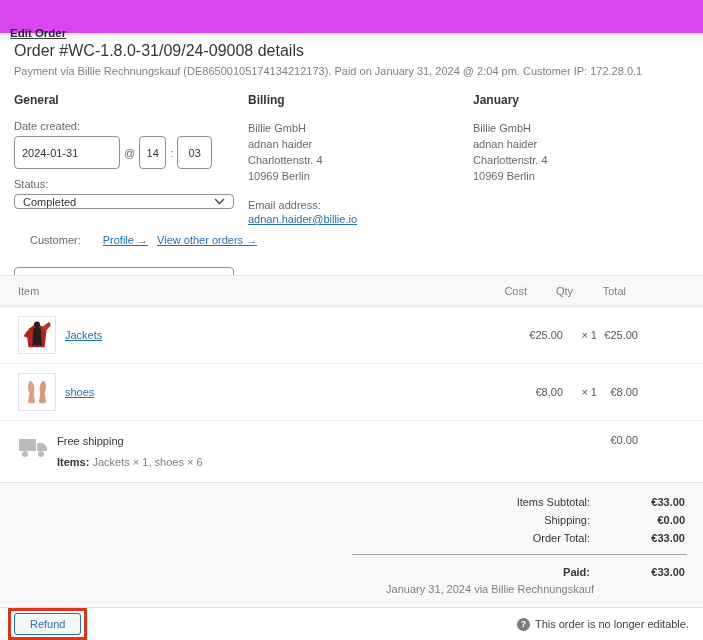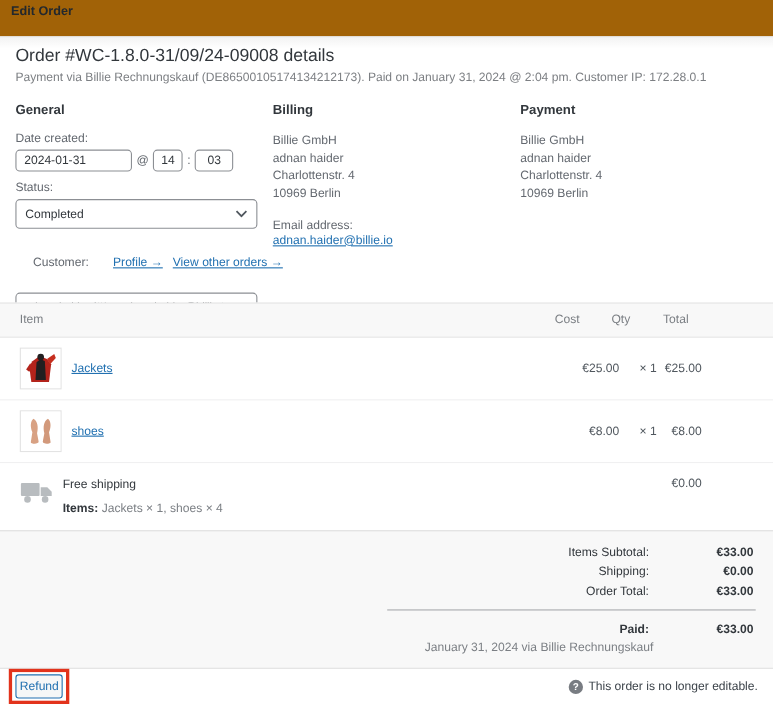--- a/index.html
+++ b/index.html
@@ -4,21 +4,21 @@
 <style>
   * { box-sizing: border-box; margin: 0; padding: 0; }
   html,body { width:703px; height:640px; }
   body {
     font-family: "Liberation Sans", "DejaVu Sans", sans-serif;
     font-size: 11px;
     color: #3c434a;
     background: #fff;
     overflow: hidden;
   }
-  .topbar { height: 33px; padding: 5px 10px 0; background: #a16207; }
+  .topbar { height: 33px; padding: 27px 10px 0; background: #d946ef; text-decoration: underline; }
   .topbar h1 { font-size: 11.5px; font-weight: 700; color: #23282d; }
 
   .card {
     height: 607px;
     border-top: 1px solid #e2e4e7;
     background: linear-gradient(#f3f3f3, #ffffff 10px);
     display: flex; flex-direction: column;
   }
   .card-head { padding: 8px 14px 0; }
   .order-title { font-size: 16px; font-weight: 400; color: #32373c; margin-bottom: 5px; }
@@ -26,30 +26,30 @@
 
   .columns { display: flex; padding: 16px 14px 0; min-height: 172px; }
   .col-general { width: 220px; margin-right: 14px; }
   .col-billing { width: 225px; }
   .col-shipping { flex: 1; }
   .col h3 { font-size: 12px; font-weight: 700; color: #32373c; margin-bottom: 13px; }
   .field-label { color: #646970; margin-bottom: 4px; display: block; }
   .date-row { display: flex; align-items: center; gap: 4px; margin-bottom: 9px; }
   .inp {
     border: 1px solid #8c8f94; border-radius: 4px; background: #fff;
-    height: 20px; padding: 0 7px; font-size: 11px; color: #32373c; width: 100%;
+    height: 33px; padding: 0 7px; font-size: 11px; color: #32373c; width: 100%;
     font-family: "Liberation Sans", "DejaVu Sans", sans-serif;
   }
   .inp-date { width: 106px; }
   .inp-hh { width: 27px; text-align: center; padding: 0 2px; }
   .inp-mm { width: 35px; text-align: center; padding: 0 2px; }
   .sep { color: #646970; }
   .fake-select {
     border: 1px solid #8c8f94; border-radius: 4px; background: #fff;
-    height: 27px; width: 100%; display: flex; align-items: center;
+    height: 15px; width: 100%; display: flex; align-items: center;
     padding: 0 8px; color: #32373c; cursor: pointer; margin-bottom: 9px;
   }
   .fake-select .sel-text { flex: 1; white-space: nowrap; overflow: hidden; }
   .chev { color: #50575e; display: flex; align-items: center; }
   .customer-row { display: flex; justify-content: space-between; align-items: baseline; margin-bottom: 5px; }
   .links a, a.link { color: #2271b1; text-decoration: underline; }
   .links { white-space: nowrap; }
   .links a { margin-left: 6px; }
   .select2 { height: 26px; margin-bottom: 0; }
   .select2 .sel-text { font-size: 10px; }
@@ -96,21 +96,21 @@
 
   
   .foot {
     flex: 1; border-top: 1px solid #dfdfdf; background: #fff;
     display: flex; align-items: center; justify-content: space-between; padding: 0 14px;
   }
   .annotation { display: inline-block; border: 3px solid #e2331c; padding: 2px 3px; margin-left: -6px; }
   .btn-refund {
     font-family: "Liberation Sans", "DejaVu Sans", sans-serif;
     font-size: 11px; color: #2271b1; background: #f6f7f7;
-    border: 1px solid #2271b1; border-radius: 3px; padding: 4px 3px; cursor: pointer;
+    border: 1px solid #2271b1; border-radius: 3px; padding: 4px 15px; cursor: pointer;
   }
   .notice { display: flex; align-items: center; color: #3c434a; }
   .help-icon {
     width: 13px; height: 13px; border-radius: 50%; background: #787c82; color: #fff;
     font-size: 9px; line-height: 13px; text-align: center; display: inline-block;
     margin-right: 5px; font-weight: 700;
   }
 </style>
 </head>
 <body>
@@ -170,21 +170,21 @@
         <p>Billie GmbH</p>
         <p>adnan haider</p>
         <p>Charlottenstr. 4</p>
         <p>10969 Berlin</p>
       </div>
       <p class="email-label">Email address:</p>
       <a href="#" class="link">adnan.haider@billie.io</a>
     </div>
 
     <div class="col col-shipping">
-      <h3>Payment</h3>
+      <h3>January</h3>
       <div class="addr">
         <p>Billie GmbH</p>
         <p>adnan haider</p>
         <p>Charlottenstr. 4</p>
         <p>10969 Berlin</p>
       </div>
     </div>
   </div>
 
   <div class="items">
@@ -236,21 +236,21 @@
             <rect x="1" y="4" width="17" height="12" rx="1"></rect>
             <path d="M19 8 h6 l4 4 v4 h-10 z"></path>
             <circle cx="7" cy="19" r="3"></circle>
             <circle cx="23" cy="19" r="3"></circle>
           </g>
         </svg>
         <div>
           <div class="ship-name">Free shipping</div>
           <div class="ship-meta">
             <b>Items:</b>
-            <span>Jackets × 1, shoes × 4</span>
+            <span>Jackets × 1, shoes × 6</span>
           </div>
         </div>
       </div>
       <span class="c-cost"></span>
       <span class="c-qty"></span>
       <span class="c-total num">€0.00</span>
       <span class="c-end"></span>
     </div>
   </div>
 

